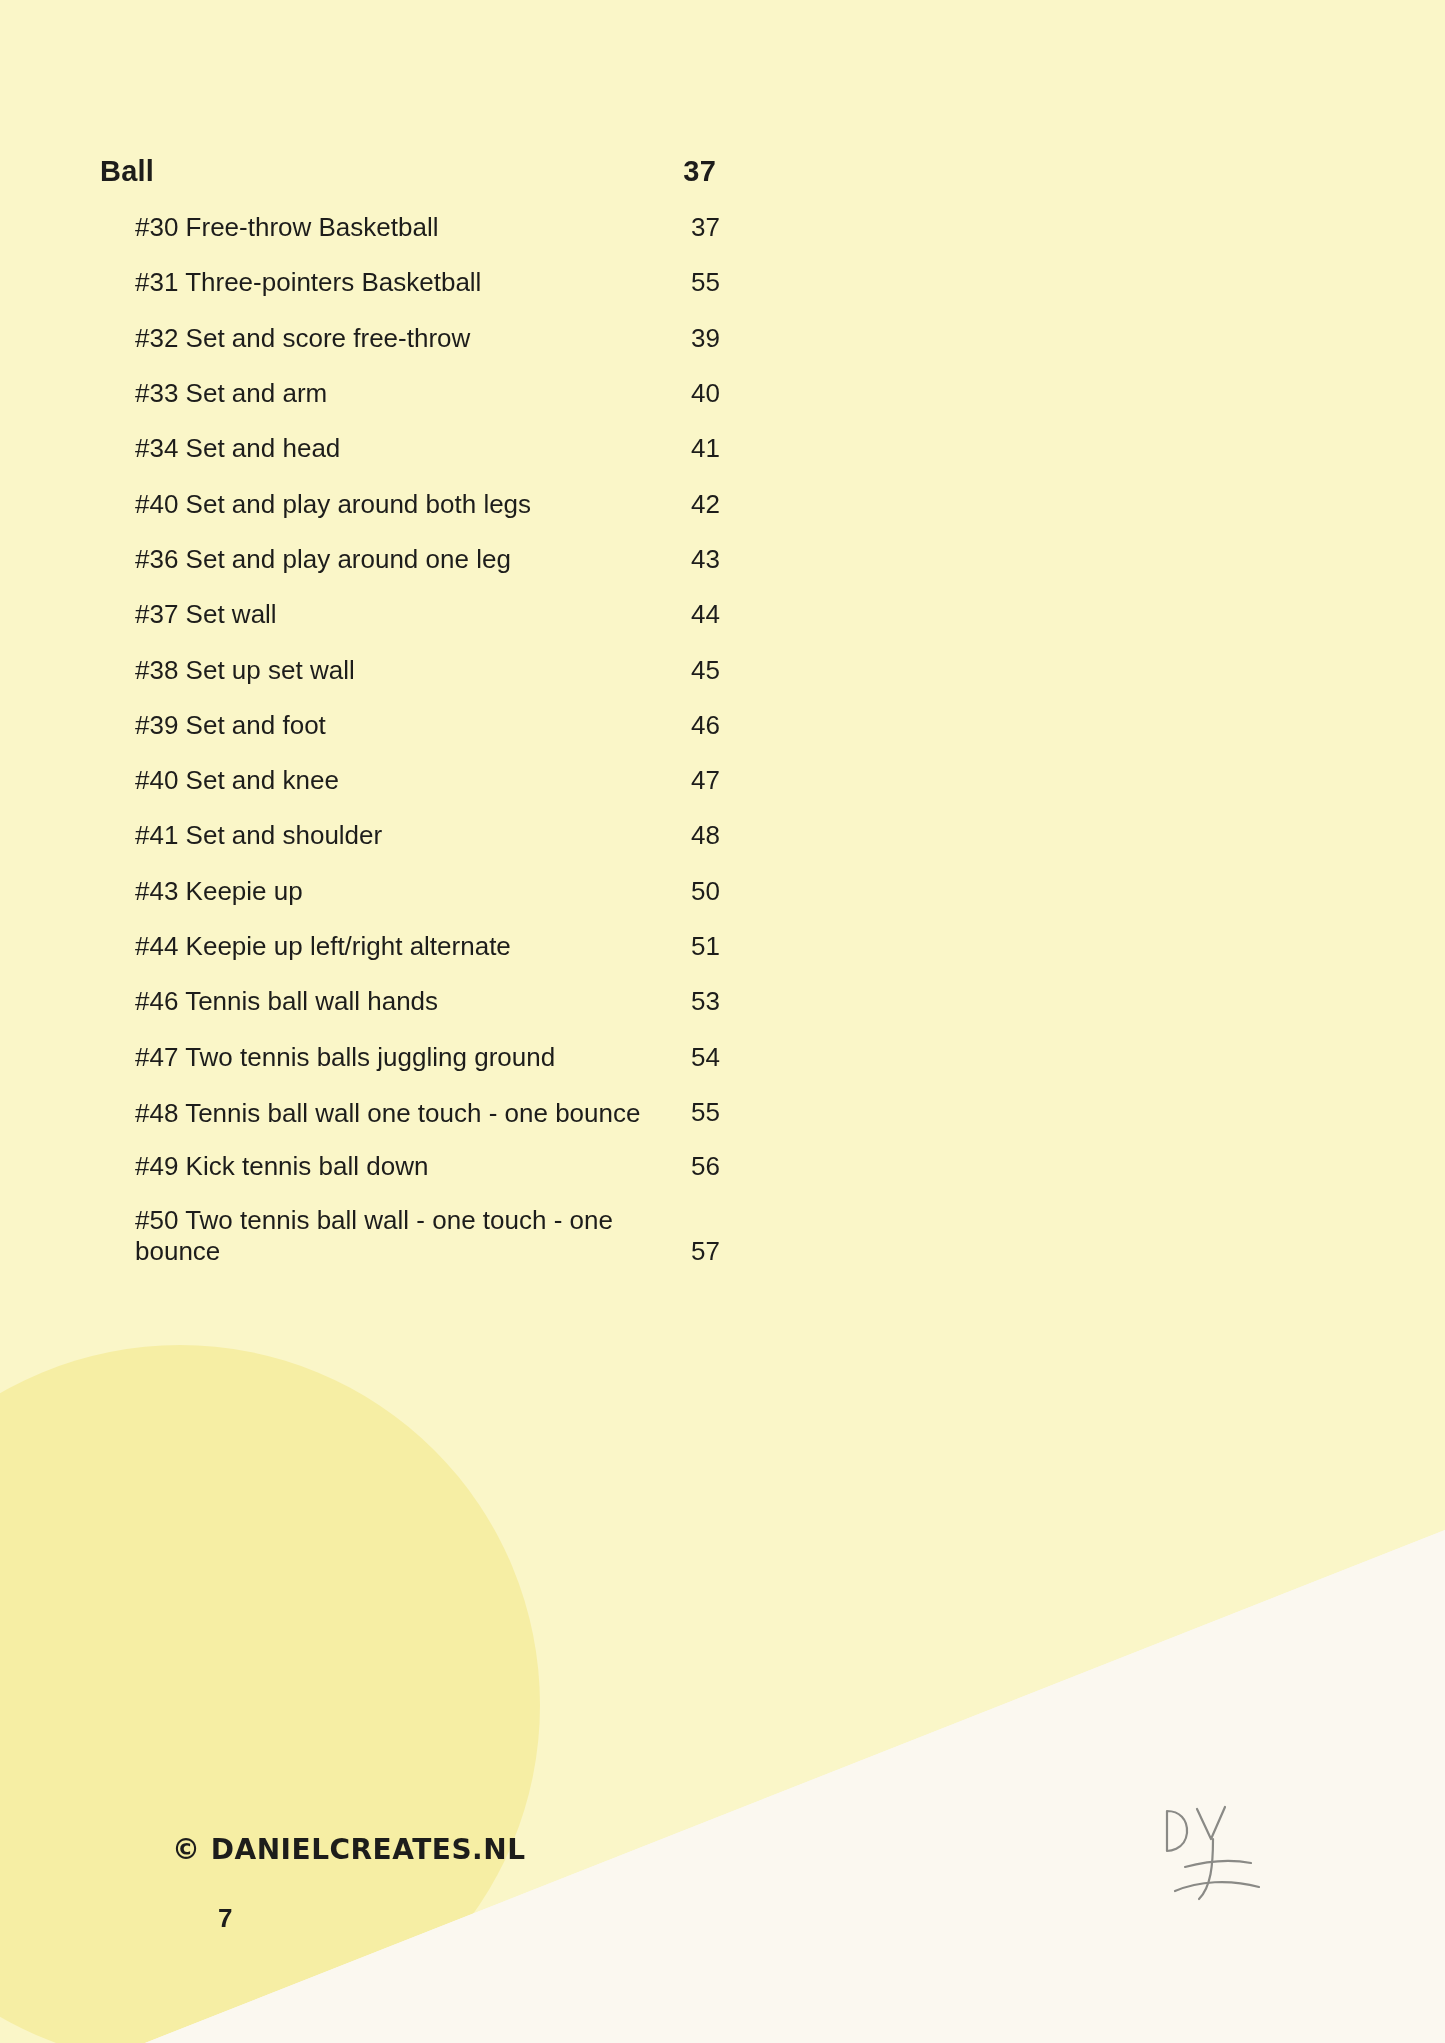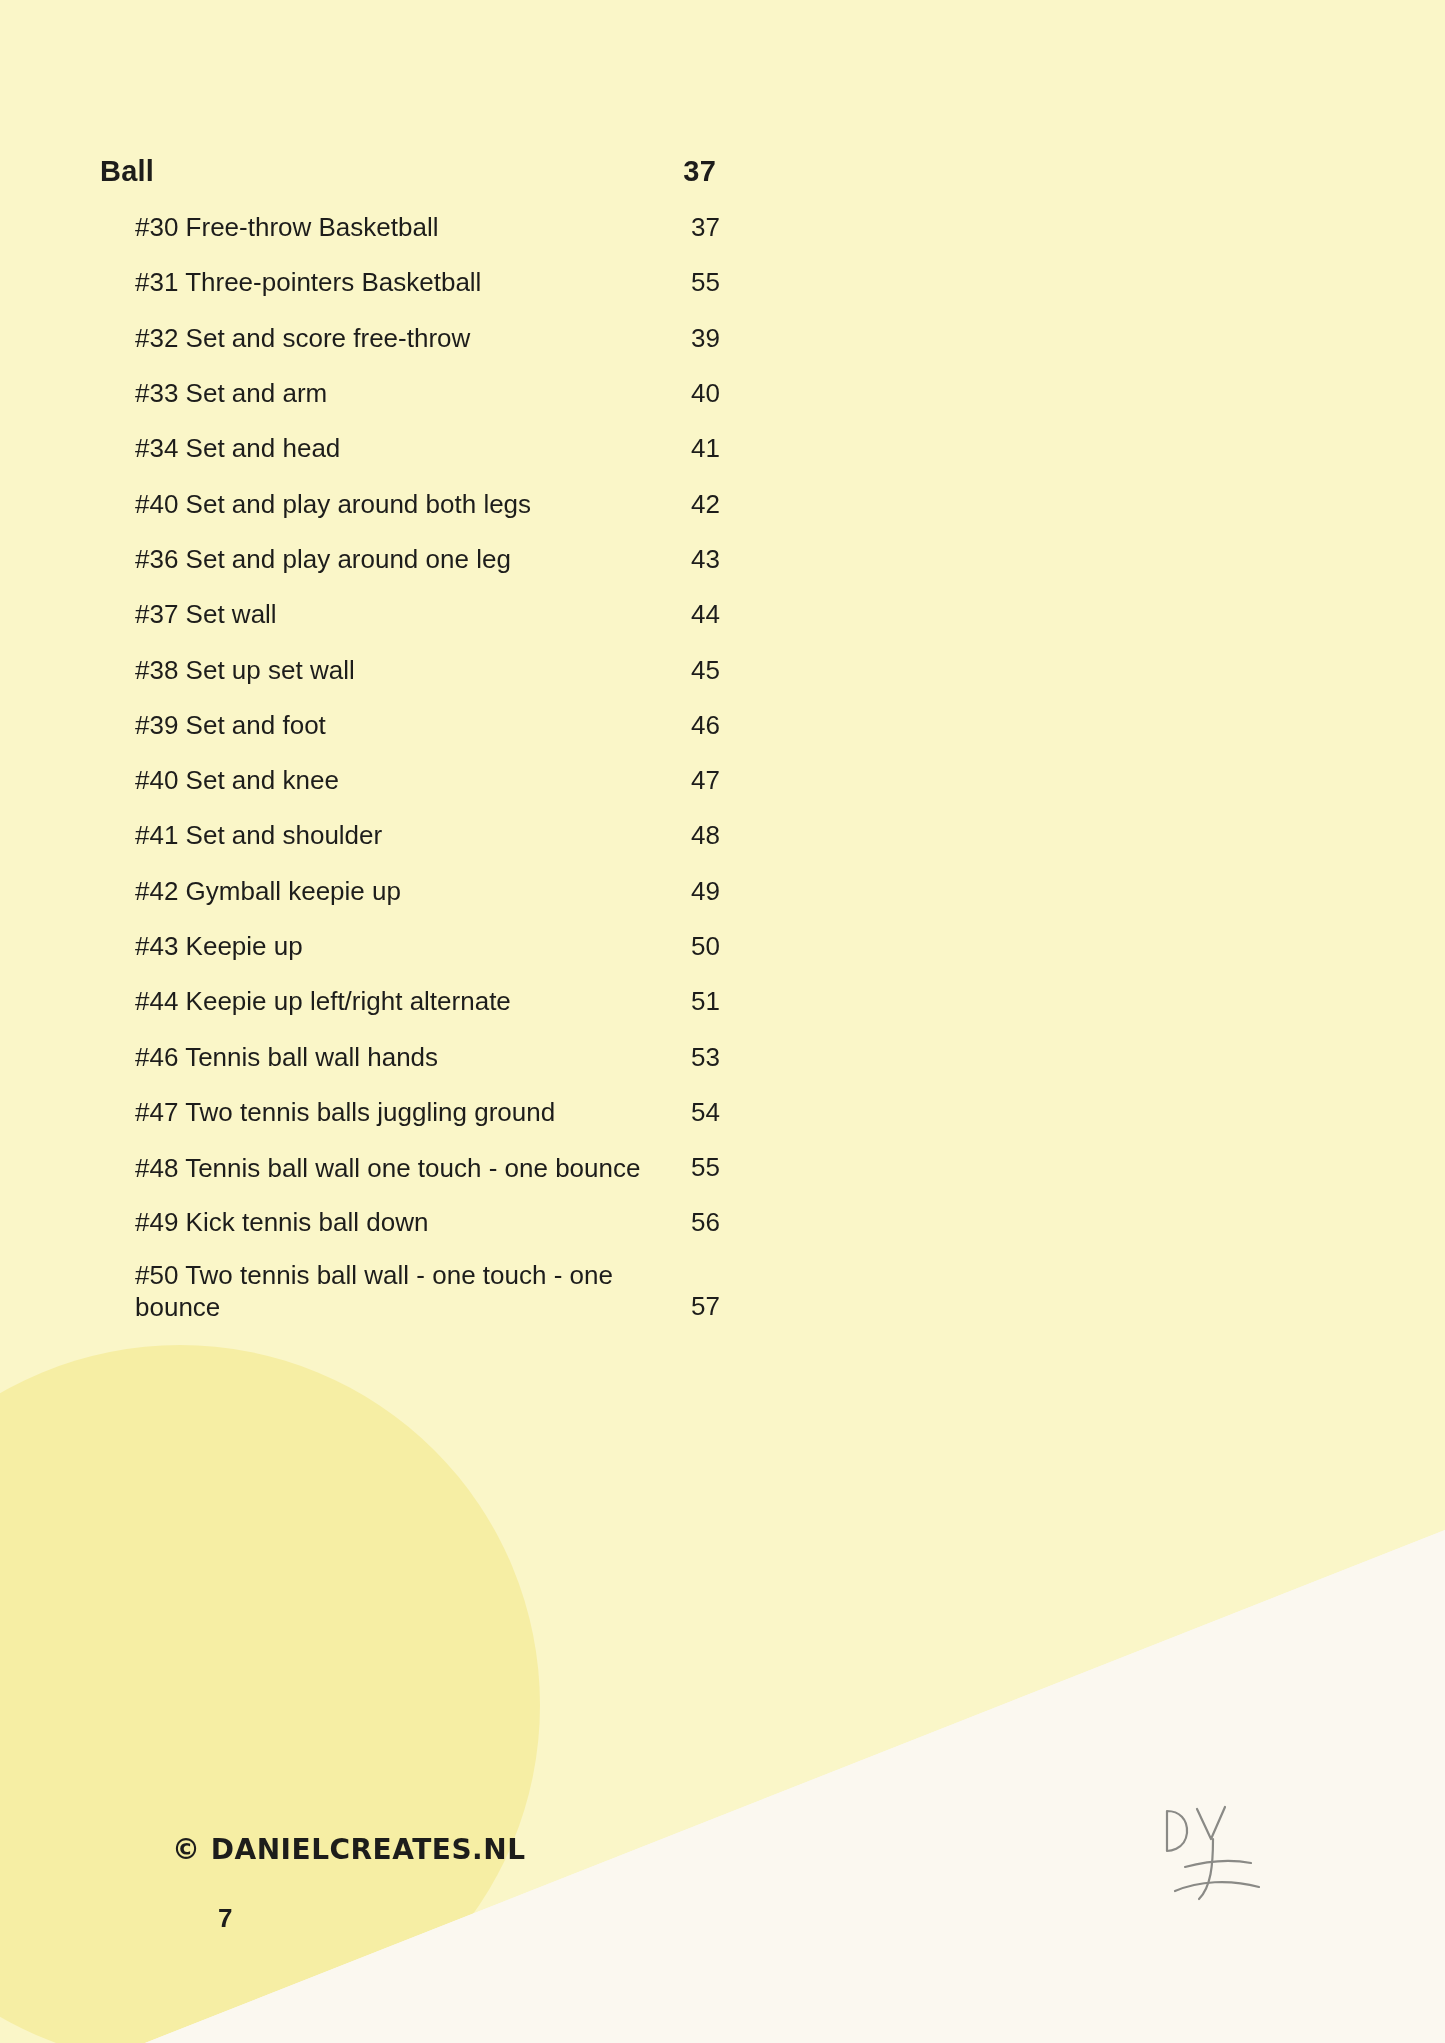--- a/index.html
+++ b/index.html
@@ -211,24 +211,20 @@
         <span class="row-label">#39 Set and foot</span>
         <span class="row-page">46</span>
       </li>
       <li class="toc-row">
         <span class="row-label">#40 Set and knee</span>
         <span class="row-page">47</span>
       </li>
       <li class="toc-row">
         <span class="row-label">#41 Set and shoulder</span>
         <span class="row-page">48</span>
-      </li>
-      <li class="toc-row">
-        <span class="row-label">#42 Gymball keepie up</span>
-        <span class="row-page">49</span>
       </li>
       <li class="toc-row">
         <span class="row-label">#43 Keepie up</span>
         <span class="row-page">50</span>
       </li>
       <li class="toc-row">
         <span class="row-label">#44 Keepie up left/right alternate</span>
         <span class="row-page">51</span>
       </li>
       <li class="toc-row">

